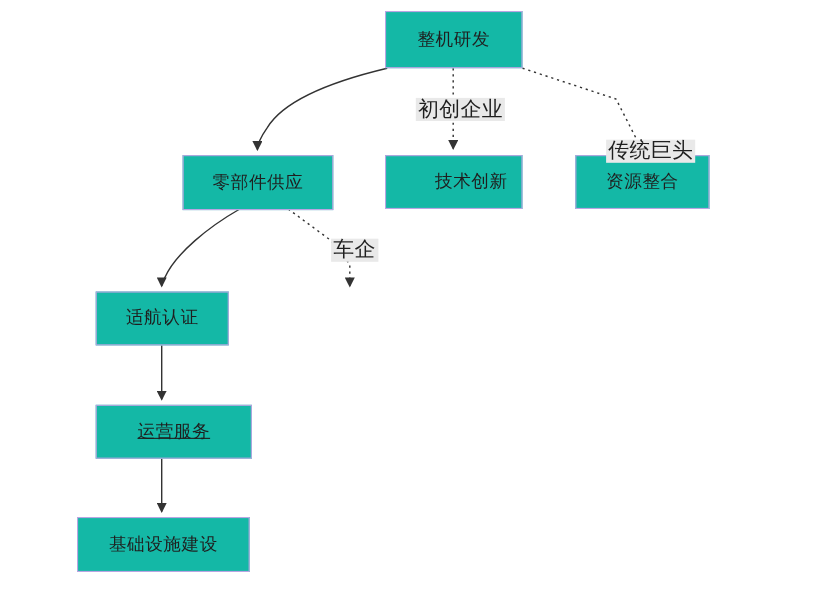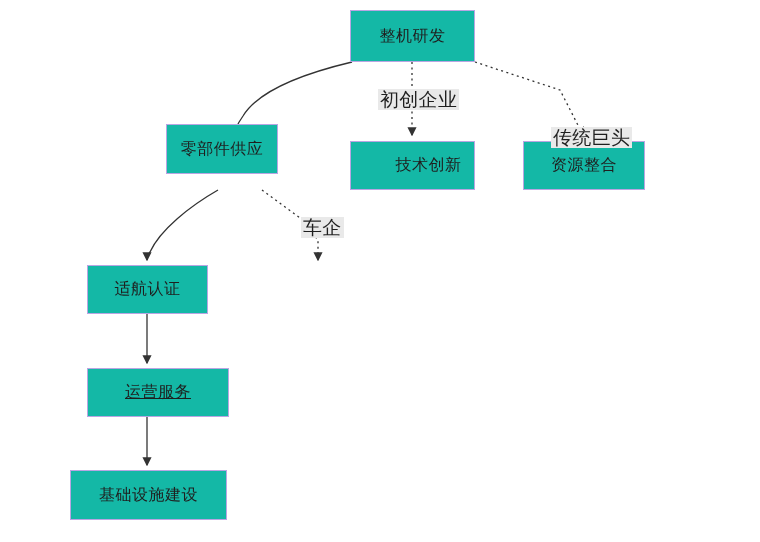--- a/index.html
+++ b/index.html
@@ -75,21 +75,21 @@
 
     <path d="M 147 314 L 147 363" fill="none" stroke="#333333" stroke-width="1.3" marker-end="url(#arrow-solid)"></path>
 
     <path d="M 147 417 L 147 465" fill="none" stroke="#333333" stroke-width="1.3" marker-end="url(#arrow-solid)"></path>
   </svg>
 
   <div class="node" style="left:350px; top:10px; width:125px; height:52px;">
     <span>整机研发</span>
   </div>
 
-  <div class="node" style="left:166px; top:124px; width:112px; height:50px;justify-content:center;">
+  <div class="node" style="left:166px; top:141px; width:137px; height:50px;justify-content:center;">
     <span>零部件供应</span>
   </div>
 
   <div class="node" style="left:350px; top:141px; width:125px; height:49px;padding-left:32px;">
     <span>技术创新</span>
   </div>
 
   <div class="node" style="left:523px; top:141px; width:122px; height:49px;">
     <span>资源整合</span>
   </div>

